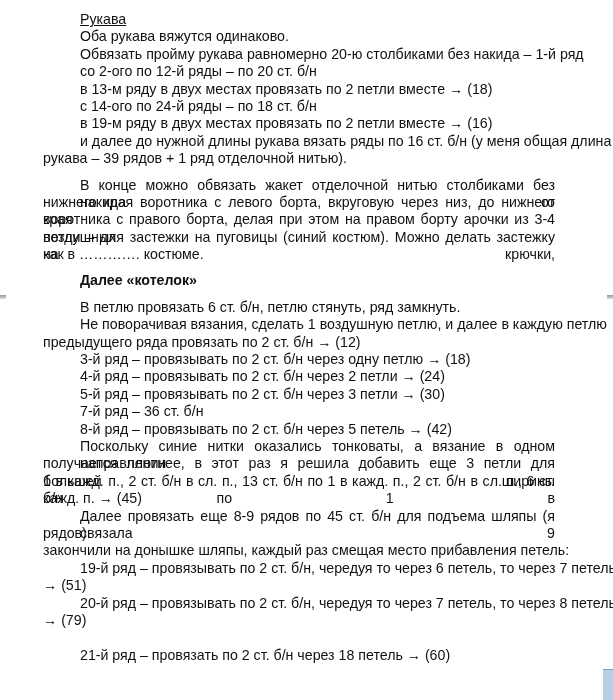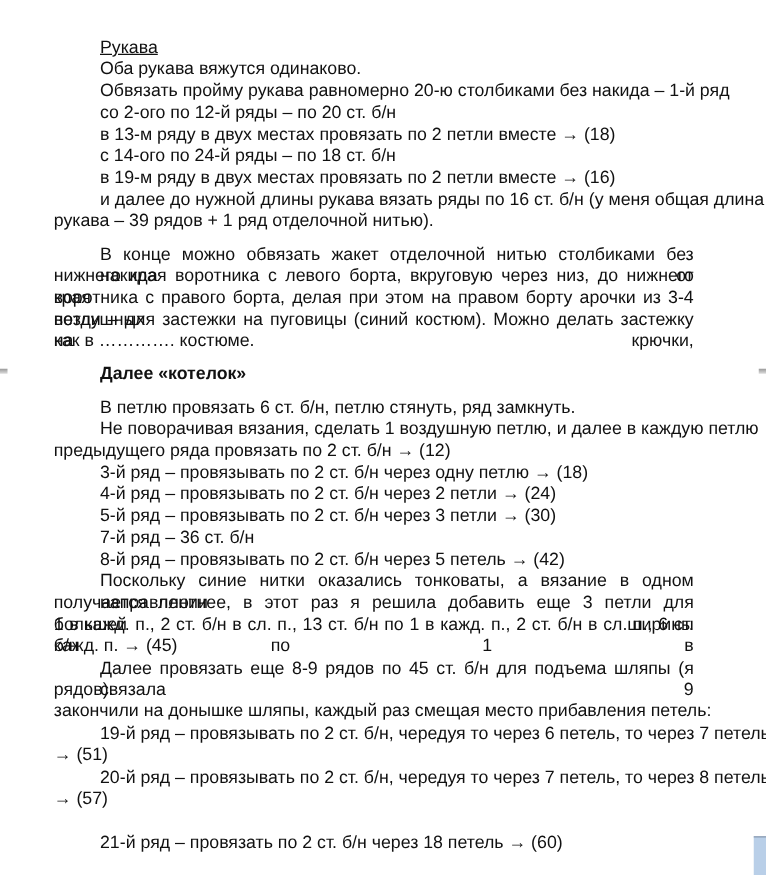--- a/index.html
+++ b/index.html
@@ -28,21 +28,21 @@
     white-space: nowrap;
   }
   .indent { padding-left: 37px; }
   .justify {
     white-space: normal;
     text-align: justify;
     text-align-last: justify;
   }
   .gap { height: 9px; }
   .gap-big { height: 17.4px; }
-  .underline { text-decoration: underline; margin-top: 19px; }
+  .underline { text-decoration: underline; }
   .bold { font-weight: bold; }
   .side-mark {
     position: absolute;
     width: 6px;
     height: 4px;
     background: linear-gradient(#999, #ddd);
   }
   .scroll-thumb {
     position: absolute;
     right: 0;
@@ -98,21 +98,21 @@
   <div class="line">кажд. п. → (45)</div>
 
   <div class="line indent justify">Далее провязать еще 8-9 рядов по 45 ст. б/н для подъема шляпы (я связала 9</div>
   <div class="line">рядов).</div>
 
   <div class="line">закончили на донышке шляпы, каждый раз смещая место прибавления петель:</div>
 
   <div class="line indent">19-й ряд – провязывать по 2 ст. б/н, чередуя то через 6 петель, то через 7 петель</div>
   <div class="line">→ (51)</div>
   <div class="line indent">20-й ряд – провязывать по 2 ст. б/н, чередуя то через 7 петель, то через 8 петель</div>
-  <div class="line">→ (57)</div>
+  <div class="line">→ (79)</div>
 
   <div class="gap-big"></div>
 
   <div class="line indent">21-й ряд – провязать по 2 ст. б/н через 18 петель → (60)</div>
 
 </div>
 
 <div class="side-mark" style="left:0; top:295px;"></div>
 <div class="side-mark" style="right:0; top:295px;"></div>
 <div class="scroll-thumb"></div>

